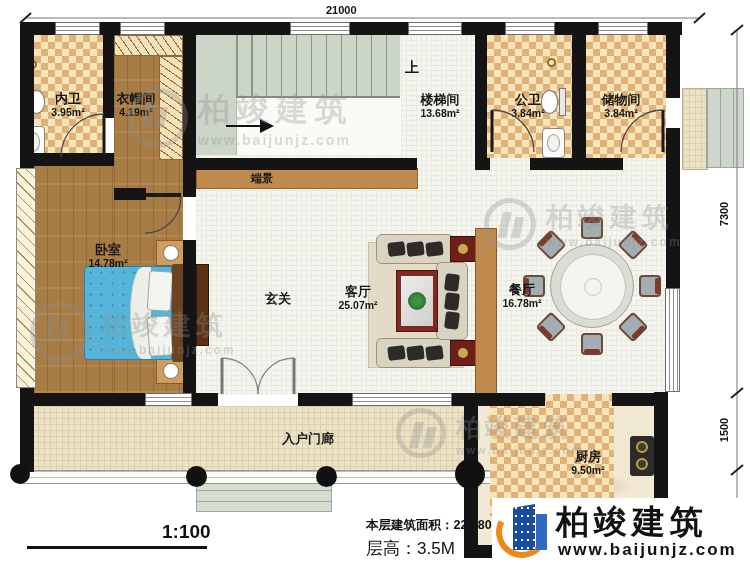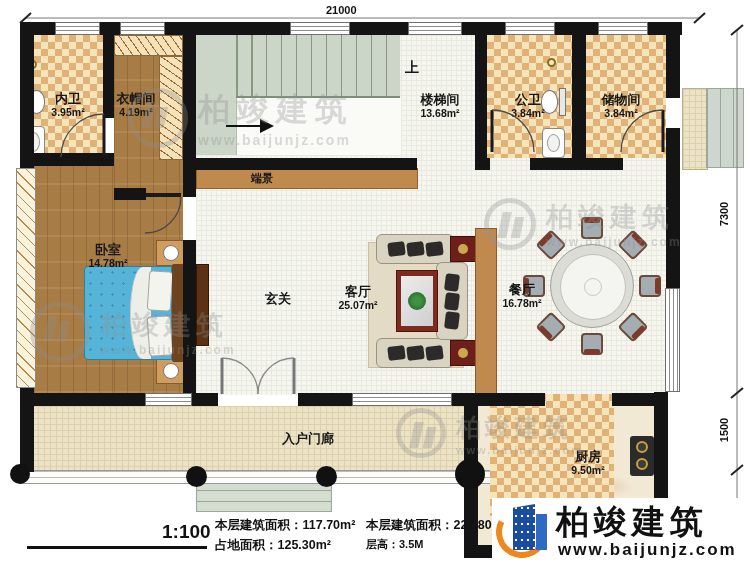--- a/index.html
+++ b/index.html
@@ -304,30 +304,24 @@
     <div class="wm-icon" style="width:40px;height:40px;"></div>
     <div>
       <div class="wm-big" style="font-size:25px;letter-spacing:4px;">柏竣建筑</div>
       <div class="wm-url" style="font-size:11px;">www.baijunjz.com</div>
     </div>
   </div>
 
   <div class="titleblock" style="left:162px;top:521px;font-size:19px;font-weight:bold;">1:100</div>
   <div class="titleblock" style="left:27px;top:546px;width:180px;height:3px;background:#111;"></div>
 
-  <div class="titleblock" style="left:215px;top:517px;font-size:12.5px;font-weight:600;">
-    <span>本层建筑面积：</span><span>117.70m²</span>
-  </div>
   <div class="titleblock" style="left:366px;top:517px;font-size:12.5px;font-weight:600;">
     <span>本层建筑面积：</span><span>227.80m²</span>
   </div>
-  <div class="titleblock" style="left:215px;top:537px;font-size:12.5px;font-weight:600;">
-    <span>占地面积：</span><span>125.30m²</span>
-  </div>
-  <div class="titleblock" style="left:366px;top:537px;font-size:11px;font-weight:700;">
+  <div class="titleblock" style="left:366px;top:537px;font-size:17px;font-weight:400;">
     <span>层高：</span><span>3.5M</span>
   </div>
 
   <div class="titleblock" style="left:492px;top:498px;width:256px;height:72px;background:#fff;">
     <div id="logo-icon" style="left:4px;top:6px;">
       <div class="arc"></div>
       <div class="tower"></div>
       <div class="tower2"></div>
     </div>
     <div class="abs" style="left:64px;top:2px;font-size:33px;font-weight:900;letter-spacing:5px;color:#111;">柏竣建筑</div>

